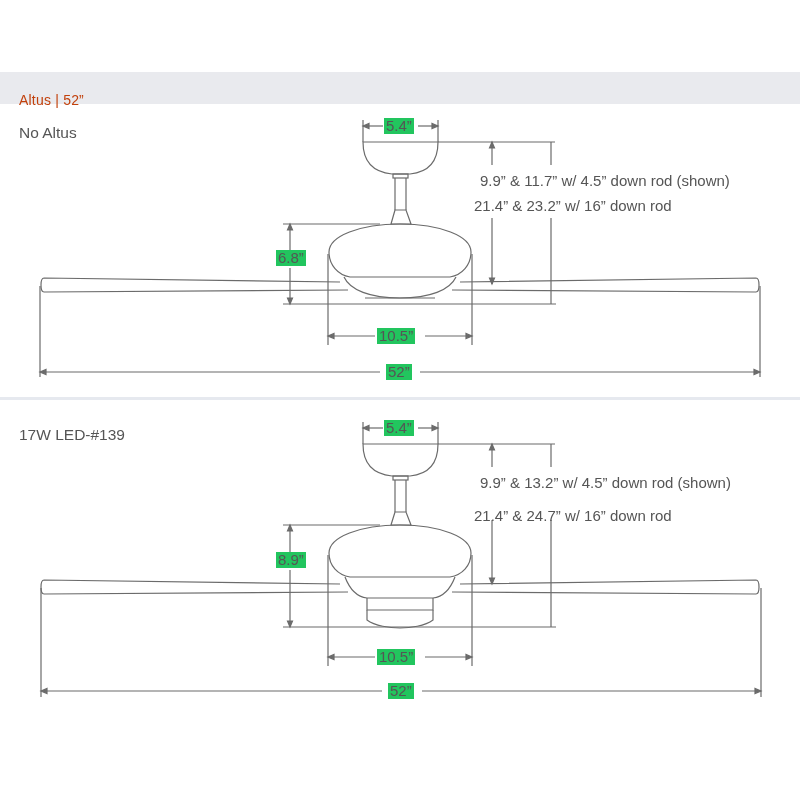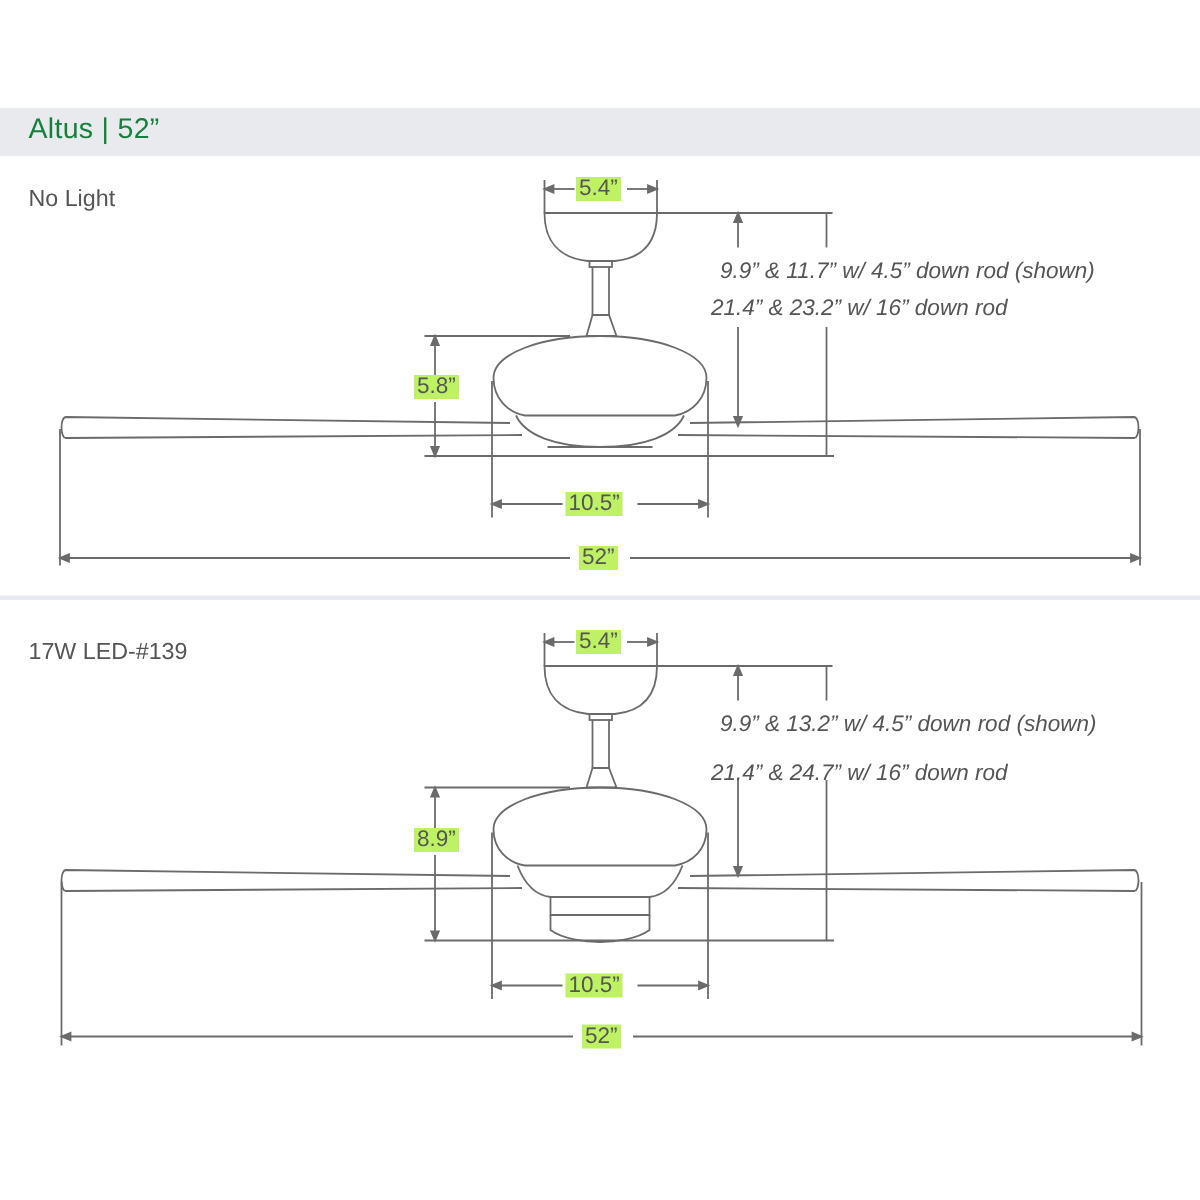--- a/index.html
+++ b/index.html
@@ -1,32 +1,32 @@
 <!DOCTYPE html>
 <html><head>
 <meta charset="utf-8">
 <style>
   html, body { margin: 0; padding: 0; background: #ffffff; }
   body { width: 800px; height: 800px; position: relative; overflow: hidden;
          font-family: "Liberation Sans", "DejaVu Sans", sans-serif; color: #555555; }
   .header-bar { position: absolute; left: 0; top: 72px; width: 800px; height: 32px; background: #e9eaee; }
-  .header-title { position: absolute; left: 19px; top: 76px; font-size: 19px; color: #15803d; letter-spacing: 0.2px; }
+  .header-title { position: absolute; left: 19px; top: 92px; font-size: 14px; color: #c2410c; letter-spacing: 0.2px; }
   .section-label { position: absolute; left: 19px; font-size: 15.5px; color: #555555; }
   .divider { position: absolute; left: 0; width: 800px; height: 3px; background: #e6e9ef; top: 397px; }
-  .dim { position: absolute; font-size: 15px; color: #555555; white-space: nowrap; background: #bef264; padding: 0 2px; line-height: 16px; }
-  .note { position: absolute; font-size: 15px; color: #555555; white-space: nowrap; line-height: 24px; font-style: italic; }
+  .dim { position: absolute; font-size: 15px; color: #555555; white-space: nowrap; background: #22c55e; padding: 0 2px; line-height: 16px; }
+  .note { position: absolute; font-size: 15px; color: #555555; white-space: nowrap; line-height: 24px; }
   svg.drawing { position: absolute; left: 0; top: 0; }
 </style>
 </head>
 <body>
 
 <div class="header-bar"></div>
 <div class="header-title">Altus | 52”</div>
 
-<div class="section-label" style="top:124px">No Light</div>
+<div class="section-label" style="top:124px">No Altus</div>
 <div class="divider"></div>
 <div class="section-label" style="top:426px">17W LED-#139</div>
 
 <svg class="drawing" width="800" height="800" viewBox="0 0 800 800" fill="none" stroke="#6b6b6b" stroke-width="1.2">
 
   <g>
 
     <line x1="363" y1="120" x2="363" y2="142"></line>
     <line x1="438" y1="120" x2="438" y2="142"></line>
     <line x1="363" y1="126" x2="383" y2="126"></line>
@@ -129,21 +129,21 @@
     <line x1="41" y1="588" x2="41" y2="697"></line>
     <line x1="761" y1="588" x2="761" y2="697"></line>
     <line x1="41" y1="691" x2="382" y2="691"></line>
     <line x1="422" y1="691" x2="761" y2="691"></line>
     <path d="M41 691 l6 -2.5 v5 z" fill="#6b6b6b"></path>
     <path d="M761 691 l-6 -2.5 v5 z" fill="#6b6b6b"></path>
   </g>
 </svg>
 
 <div class="dim" style="left:384px; top:118px">5.4”</div>
-<div class="dim" style="left:276px; top:250px">5.8”</div>
+<div class="dim" style="left:276px; top:250px">6.8”</div>
 <div class="dim" style="left:377px; top:328px">10.5”</div>
 <div class="dim" style="left:386px; top:364px">52”</div>
 <div class="note" style="left:480px; top:169px">9.9”  &amp; 11.7”  w/ 4.5” down rod (shown)</div>
 <div class="note" style="left:474px; top:194px">21.4” &amp; 23.2”  w/ 16” down rod</div>
 
 <div class="dim" style="left:384px; top:420px">5.4”</div>
 <div class="dim" style="left:276px; top:552px">8.9”</div>
 <div class="dim" style="left:377px; top:649px">10.5”</div>
 <div class="dim" style="left:388px; top:683px">52”</div>
 <div class="note" style="left:480px; top:471px">9.9”  &amp; 13.2”  w/ 4.5” down rod (shown)</div>

